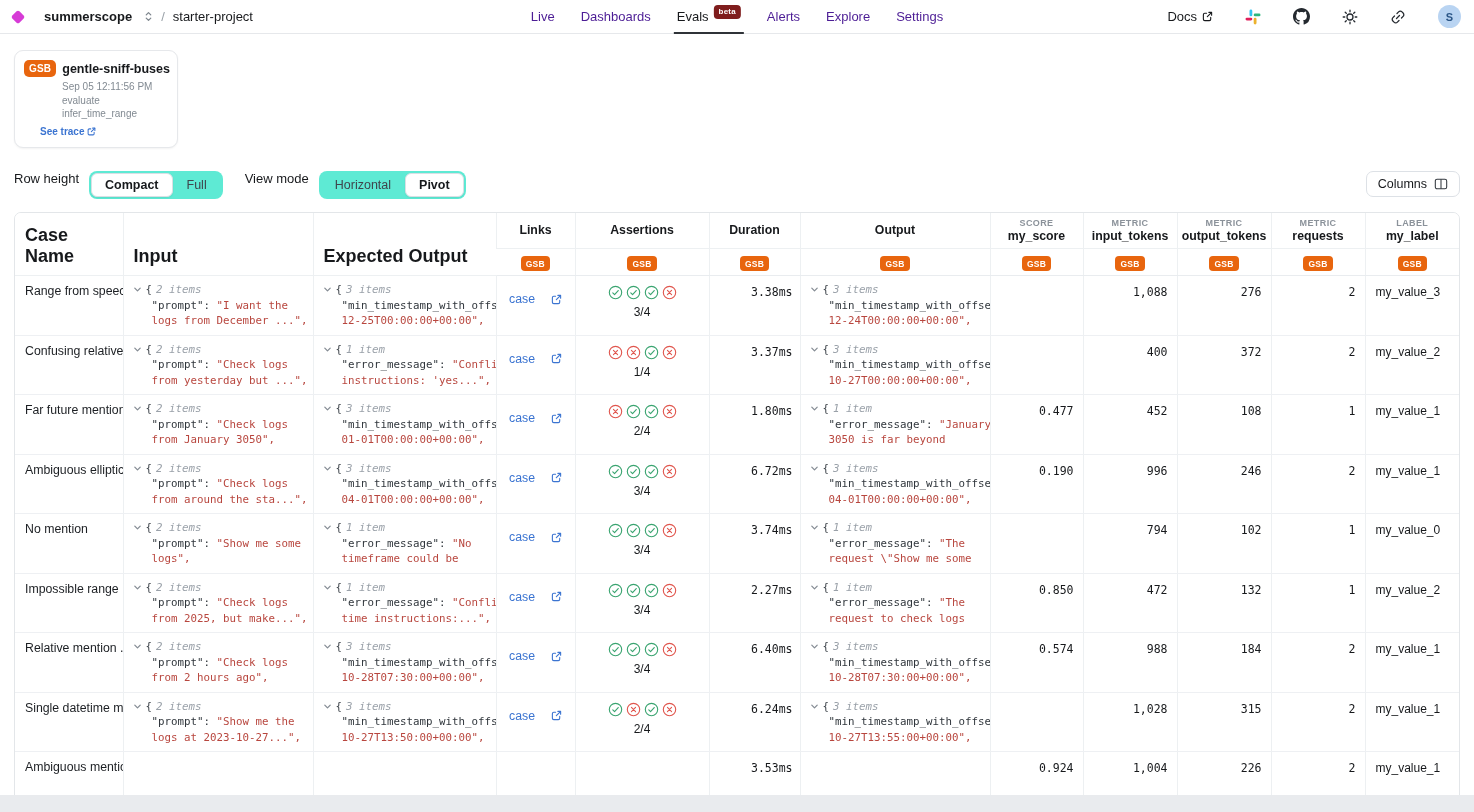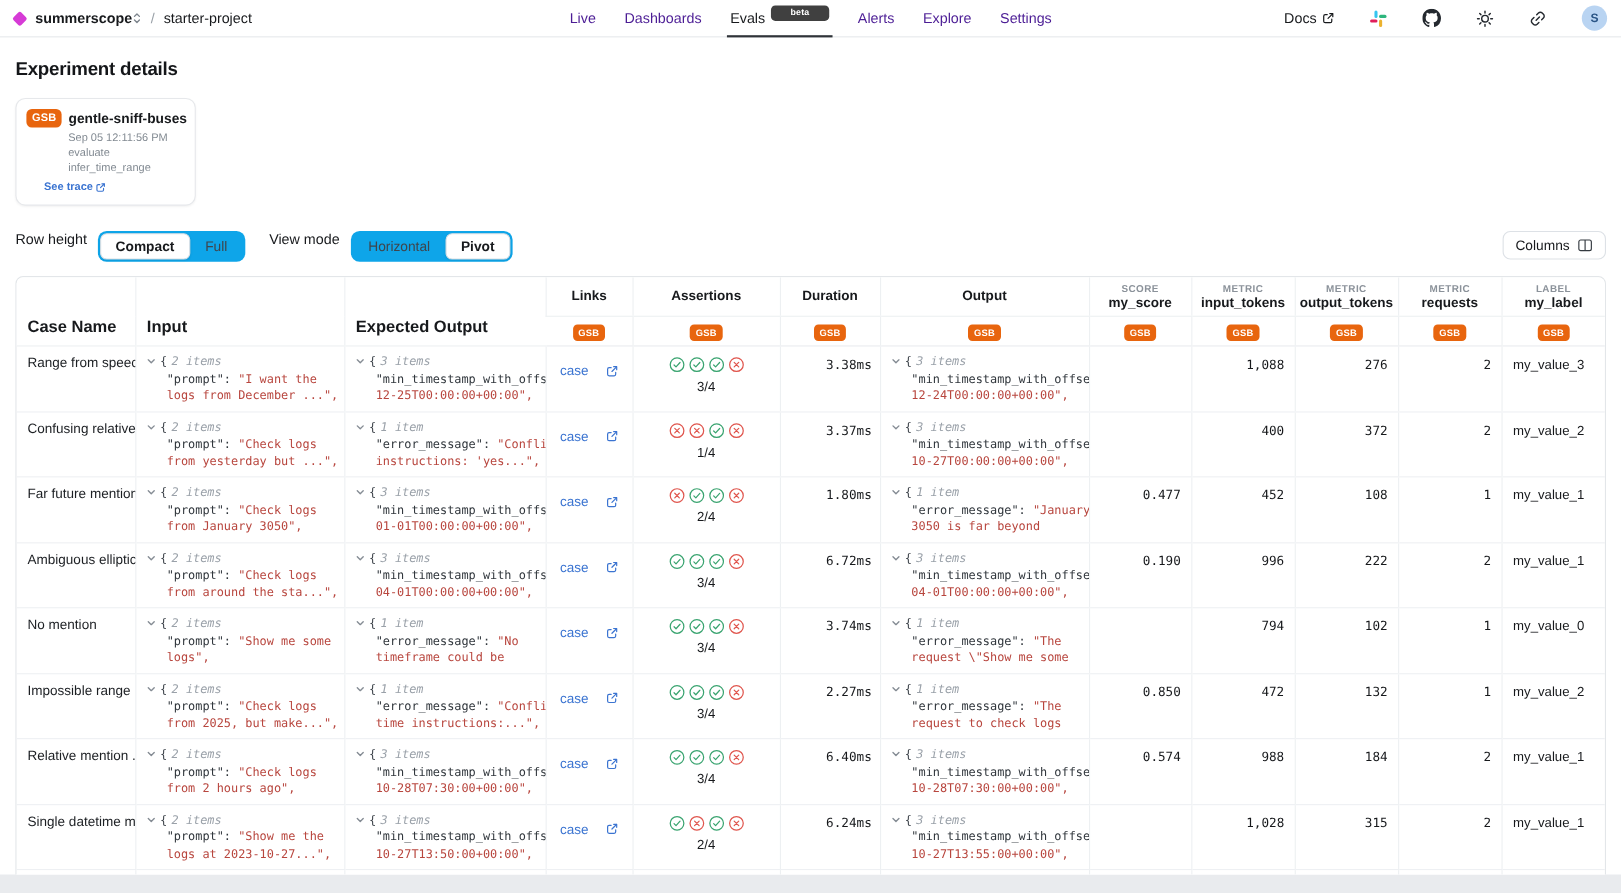--- a/index.html
+++ b/index.html
@@ -4,58 +4,58 @@
 <style>
   * { box-sizing: border-box; margin: 0; padding: 0; }
   html,body { width:1474px; height:812px; overflow:hidden; }
   body { font-family:"Liberation Sans", sans-serif; background:#e9ebee; color:#1c1f23; }
   .app { background:#fff; height:795px; overflow:hidden; }
 
   
   .topbar { height:34px; display:flex; align-items:center; padding:0 13px; border-bottom:1px solid #e6e8eb; position:relative; background:#fff; }
   .tb-left { display:flex; align-items:center; }
   .logo { width:10px; height:10px; background:#d63bd6; transform:rotate(45deg); border-radius:2px; margin-right:9px; flex:none; }
-  .org-btn { display:flex; align-items:center; gap:0; font-size:13px; font-weight:600; color:#17191c; background:none; border:none; cursor:pointer; font-family:inherit; }
+  .org-btn { display:flex; align-items:center; gap:12px; font-size:13px; font-weight:600; color:#17191c; background:none; border:none; cursor:pointer; font-family:inherit;margin-left:12px; }
   .crumb-sep { color:#9aa1a8; margin:0 8px; font-size:13px; }
   .project { font-size:13px; color:#17191c; cursor:pointer; }
   .nav { position:absolute; left:50%; transform:translateX(-50%); display:flex; height:34px; }
   .nav-item { display:flex; align-items:center; padding:0 13px; font-size:13px; color:#4c1d95; position:relative; cursor:pointer; }
   .nav-item.active { color:#17191c; }
   .nav-item.active::after { content:""; position:absolute; left:10px; right:10px; bottom:0; height:2px; background:#2f3338; }
-  .beta { background:#404040; color:#fff; font-size:8px; font-weight:700; padding:2px 18px 3px; border-radius:4px; margin-left:5px; position:relative; top:-5px; letter-spacing:.2px; }
+  .beta { background:#7f1d1d; color:#fff; font-size:8px; font-weight:700; padding:2px 5px 3px; border-radius:4px; margin-left:5px; position:relative; top:-5px; letter-spacing:.2px; }
   .tb-right { margin-left:auto; display:flex; align-items:center; gap:32px; }
   .docs { display:flex; gap:5px; align-items:center; font-size:13px; color:#17191c; cursor:pointer; text-decoration:none; }
   .tb-icon { display:flex; align-items:center; cursor:pointer; color:#24292f; }
   .avatar { width:23px; height:23px; border-radius:50%; background:#b9d4f2; color:#2b5687; font-size:11px; font-weight:700; display:flex; align-items:center; justify-content:center; cursor:pointer; }
 
   
   .page-title { font-size:17px; font-weight:700; color:#141619; margin:19px 0 0 14px; letter-spacing:-.2px; }
   .exp-card { margin:16px 0 0 14px; width:164px; border:1px solid #e6e8eb; border-radius:9px; padding:9px 9px 8px; box-shadow:0 1px 2px rgba(20,22,25,.05); background:#fff; }
   .exp-head { display:flex; align-items:center; gap:6px; }
   .gsb-badge { background:#e8650e; color:#fff; font-weight:700; border-radius:5px; font-size:10px; padding:3px 5px; letter-spacing:.2px; flex:none; }
   .exp-name { font-size:12.5px; font-weight:700; color:#17191c; white-space:nowrap; }
   .exp-meta { margin:3px 0 0 38px; font-size:10px; color:#828a92; line-height:13.5px; }
   .trace-link { display:inline-flex; align-items:center; gap:3px; font-size:10px; font-weight:600; color:#3b74d1; margin:2px 0 0 16px; cursor:pointer; text-decoration:none; }
 
   
   .controls { display:flex; align-items:flex-start; margin:23px 14px 0; }
   .ctl-label { font-size:13px; color:#17191c; margin-right:10px; }
   .ctl-label.second { margin-left:22px; }
-  .seg { display:flex; background:#0ea5e9; border-radius:8px; padding:2px; }
+  .seg { display:flex; background:#5eead4; border-radius:8px; padding:2px; }
   .seg-btn { font-size:12.5px; color:#3f454c; padding:4px 13px; border-radius:6px; border:1px solid transparent; background:transparent; cursor:pointer; font-family:inherit; white-space:nowrap; }
   .seg-btn.active { background:#fff; border-color:#dadfe4; box-shadow:0 1px 2px rgba(20,22,25,.06); color:#17191c; font-weight:700; }
   .columns-btn { margin-left:auto; display:flex; align-items:center; gap:7px; background:#fff; border:1px solid #dde1e6; border-radius:7px; padding:5px 11px; font-size:12.5px; color:#17191c; cursor:pointer; font-family:inherit; }
 
   
   .table-wrap { margin:13px 14px 0; border:1px solid #e3e6e9; border-radius:7px; overflow:hidden; background:#fff; }
   table { border-collapse:collapse; table-layout:fixed; width:1444px; }
   th, td { border-left:1px solid #edf0f2; }
   th:first-child, td:first-child { border-left:none; }
   thead th { background:#fff; font-weight:600; }
-  .th-merged { vertical-align:bottom; text-align:left; padding:0 10px 8px; font-size:15px; color:#17191c; border-bottom:1px solid #edf0f2; }
+  .th-merged { vertical-align:bottom; text-align:left; padding:0 10px 8px; font-size:18px; color:#17191c; border-bottom:1px solid #edf0f2; }
   .th-top { height:36px; vertical-align:middle; text-align:center; font-size:12.3px; color:#17191c; border-bottom:1px solid #edf0f2; padding:0 4px; }
   .kicker { font-size:9px; color:#8b929a; font-weight:700; letter-spacing:.4px; margin-bottom:1px; }
   .th-badge { height:27px; text-align:center; vertical-align:middle; border-bottom:1px solid #e9ecef; }
   .gsb-chip { display:inline-block; background:#e8650e; color:#fff; font-size:8.5px; font-weight:700; padding:2.5px 5px; border-radius:4px; letter-spacing:.2px; }
   tbody td { vertical-align:top; height:51px; border-bottom:1px solid #eef0f3; overflow:hidden; }
   tbody tr:last-child td { border-bottom:none; }
   .td-case { padding:8px 10px; font-size:12.3px; color:#1c1f23; white-space:nowrap; }
   .td-json { padding:6px 0 6px 9px; font-family:"DejaVu Sans Mono", monospace; font-size:10.8px; line-height:15.5px; color:#343a40; }
   .jmeta-line { display:flex; align-items:center; gap:4px; white-space:nowrap; }
   .chev { display:flex; align-items:center; cursor:pointer; }
@@ -144,21 +144,20 @@
         <svg width="16" height="16" viewBox="0 0 16 16" fill="none" stroke="#24292f" stroke-width="1.3" stroke-linecap="round" stroke-linejoin="round">
             <path d="M6.5 9.5 9.5 6.5"></path>
             <path d="M7 4.5 8.6 2.9a2.4 2.4 0 0 1 3.4 0l1.1 1.1a2.4 2.4 0 0 1 0 3.4L11.5 9"></path>
             <path d="M9 11.5 7.4 13.1a2.4 2.4 0 0 1-3.4 0l-1.1-1.1a2.4 2.4 0 0 1 0-3.4L4.5 7"></path>
           </svg>
       </span>
       <span class="avatar">S</span>
     </div>
   </header>
 
-  <h1 class="page-title">Experiment details</h1>
 
   <div class="exp-card">
     <div class="exp-head">
       <span class="gsb-badge">GSB</span>
       <span class="exp-name">gentle-sniff-buses</span>
     </div>
     <div class="exp-meta">
       <div>Sep 05 12:11:56 PM</div>
       <div>evaluate infer_time_range</div>
     </div>
@@ -556,21 +555,21 @@
                   </svg>
                 </span>
                 <span class="brace">{</span>
                 <span class="jmeta">3 items</span>
               </div>
               <div class="jline"><span class="jk">"min_timestamp_with_offset"</span></div>
               <div class="jline"><span class="jv">04-01T00:00:00+00:00",</span></div>
             </td>
             <td class="td-num">0.190</td>
             <td class="td-num">996</td>
-            <td class="td-num">222</td>
+            <td class="td-num">246</td>
             <td class="td-num">2</td>
             <td class="td-label">my_value_1</td>
           </tr>
           <tr>
             <td class="td-case">No mention</td>
             <td class="td-json">
               <div class="jmeta-line">
                 <span class="chev">
                   <svg width="9" height="9" viewBox="0 0 10 10" fill="none" stroke="#858c94" stroke-width="1.4" stroke-linecap="round" stroke-linejoin="round">
                     <path d="M2 3.5 5 6.5 8 3.5"></path>

